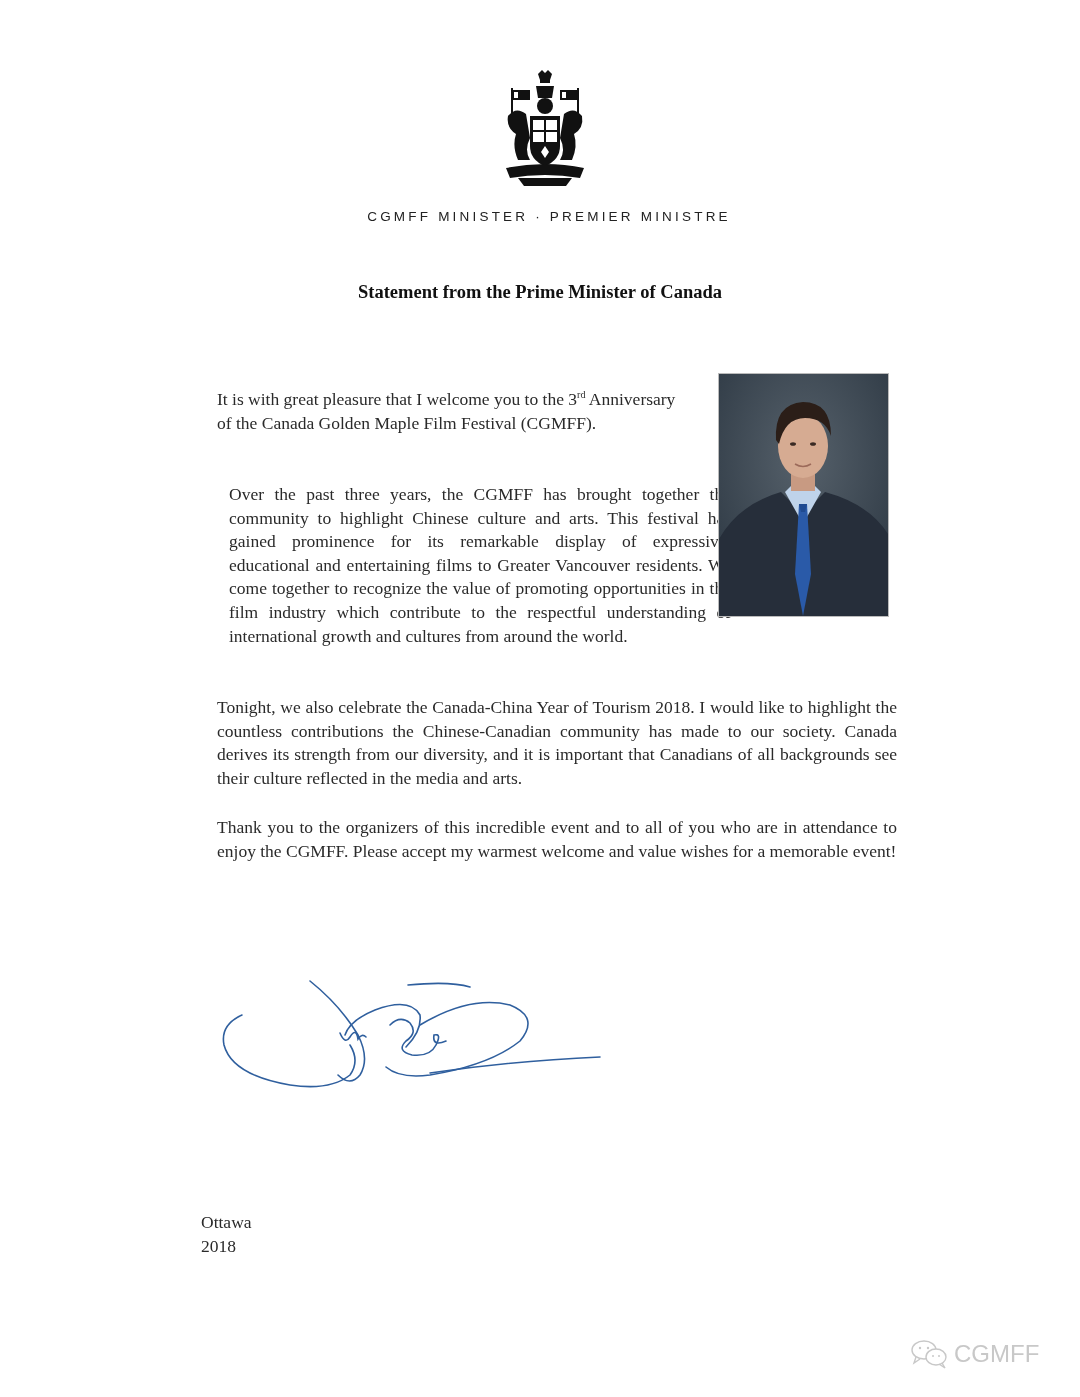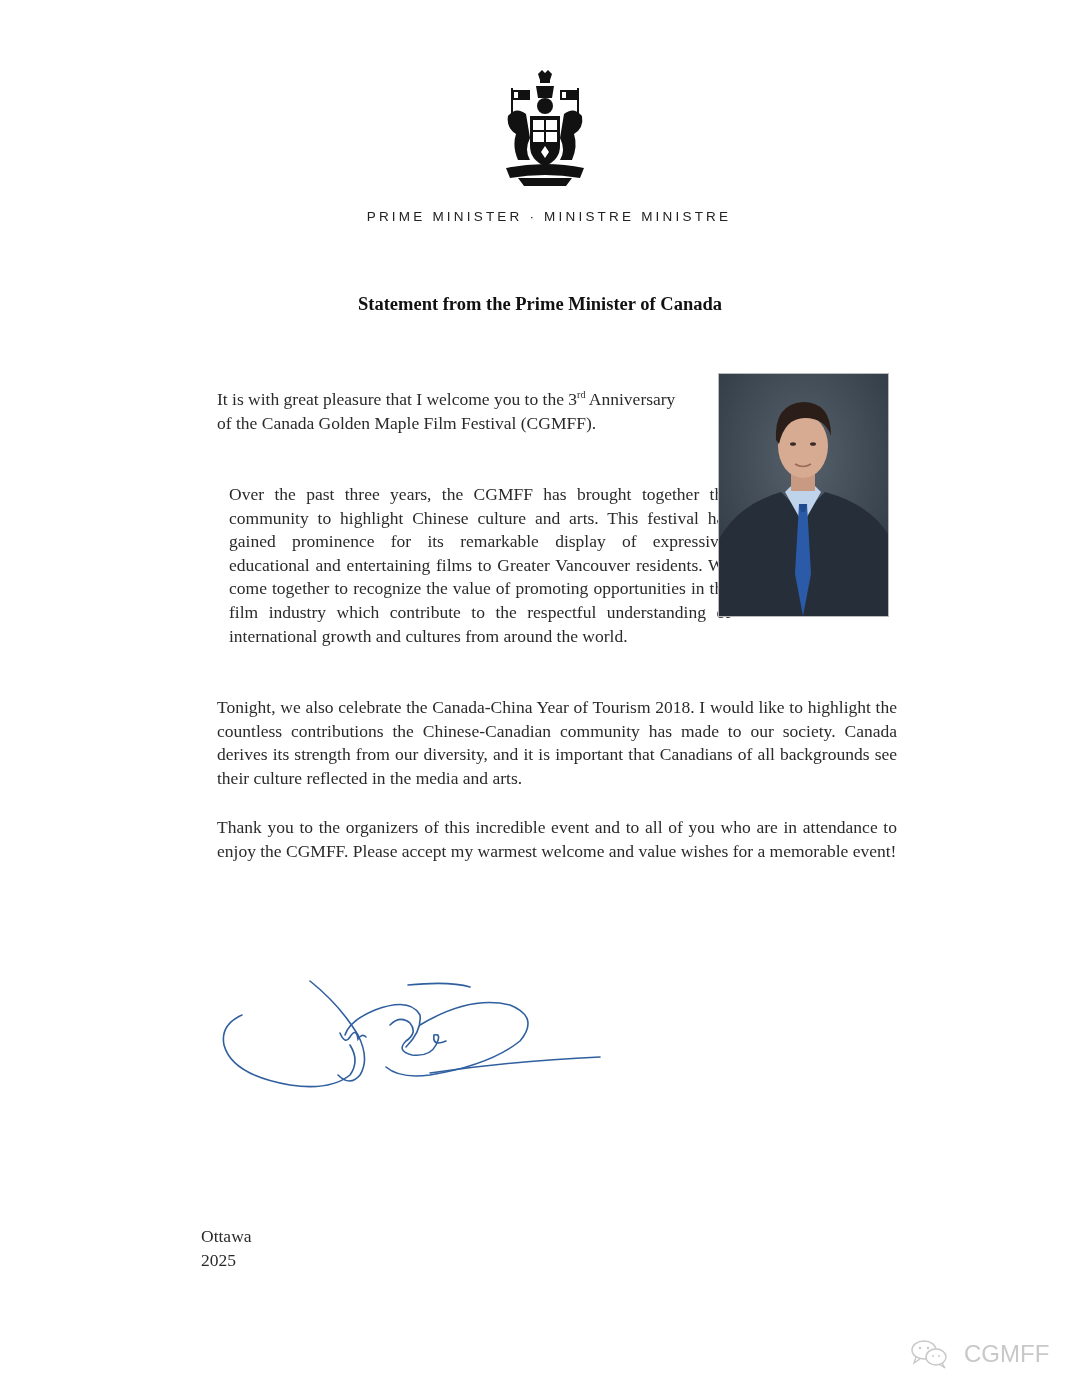--- a/index.html
+++ b/index.html
@@ -2,33 +2,33 @@
 <html><head>
 <meta charset="utf-8">
 <style>
   html, body { margin: 0; padding: 0; background: #ffffff; }
   body { width: 1080px; height: 1397px; position: relative; overflow: hidden;
          font-family: "Liberation Serif", "DejaVu Serif", serif; color: #222; }
   .crest { position: absolute; left: 500px; top: 68px; width: 90px; height: 120px; }
   .office { position: absolute; left: 0; width: 1080px; top: 209px; text-align: center;
             font-family: "Liberation Sans", "DejaVu Sans", sans-serif; font-size: 13.5px;
             letter-spacing: 3.2px; color: #222; padding-left: 18px; box-sizing: border-box; }
-  .title { position: absolute; left: 0; width: 1080px; top: 294px; text-align: center;
+  .title { position: absolute; left: 0; width: 1080px; top: 282px; text-align: center;
            font-weight: bold; font-size: 18.5px; color: #111; }
   .para { position: absolute; font-size: 17.5px; line-height: 23.6px; color: #2a2a2a; margin: 16px; }
   .p1 { left: 201px; top: 372px; width: 470px; }
   .p2 { left: 213px; top: 467px; width: 502px; text-align: justify; }
   .p3 { left: 201px; top: 680px; width: 680px; text-align: justify; }
   .p4 { left: 201px; top: 800px; width: 680px; text-align: justify; }
   .para sup { font-size: 10px; line-height: 0; }
   .photo { position: absolute; left: 718px; top: 373px; width: 169px; height: 242px;
            border: 1px solid #bbb; overflow: hidden; }
   .signature { position: absolute; left: 210px; top: 975px; width: 400px; height: 120px; }
-  .closing { position: absolute; left: 201px; top: 1210px; font-size: 17.5px; line-height: 24px; color: #2a2a2a; margin-top: 14px; }
-  .watermark { position: absolute; left: 910px; top: 1338px; display: flex; align-items: center; gap: 14px;
+  .closing { position: absolute; left: 201px; top: 1210px; font-size: 17.5px; line-height: 24px; color: #2a2a2a; }
+  .watermark { position: absolute; left: 910px; top: 1338px; display: flex; align-items: center; gap: 4px;
                color: #c8c8c8; font-family: "Liberation Sans", "DejaVu Sans", sans-serif; font-size: 24px; }
 </style>
 </head>
 <body>
 
 <svg class="crest" viewBox="0 0 90 120">
   <g fill="#111">
     <path d="M38 6 L42 2 L45 5 L48 2 L52 6 L50 12 L40 12 Z"></path>
     <rect x="40" y="12" width="10" height="3"></rect>
     <path d="M36 18 L54 18 L52 30 L38 30 Z"></path>
@@ -47,21 +47,21 @@
     <rect x="33" y="52" width="11" height="10"></rect>
     <rect x="46" y="52" width="11" height="10"></rect>
     <rect x="33" y="64" width="11" height="10"></rect>
     <rect x="46" y="64" width="11" height="10"></rect>
     <path d="M45 78 L41 84 L45 90 L49 84 Z"></path>
     <rect x="14" y="24" width="4" height="6"></rect>
     <rect x="62" y="24" width="4" height="6"></rect>
   </g>
 </svg>
 
-<div class="office">PRIME MINISTER · MINISTRE MINISTRE</div>
+<div class="office">CGMFF MINISTER · PREMIER MINISTRE</div>
 
 <div class="title">Statement from the Prime Minister of Canada</div>
 
 <p class="para p1"><span>It is with great pleasure that I welcome you to the 3</span><sup>rd</sup><span> Anniversary of the Canada Golden Maple Film Festival (CGMFF).</span></p>
 
 <p class="para p2">Over the past three years, the CGMFF has brought together the community to highlight Chinese culture and arts. This festival has gained prominence for its remarkable display of expressive, educational and entertaining films to Greater Vancouver residents. We come together to recognize the value of promoting opportunities in the film industry which contribute to the respectful understanding of international growth and cultures from around the world.</p>
 
 <div class="photo">
   <svg width="169" height="242" viewBox="0 0 169 242">
     <defs>
@@ -96,21 +96,21 @@
     <path d="M130 58 Q135 70 140 62 Q146 52 148 64 Q152 58 156 62"></path>
     <path d="M180 50 Q190 40 200 48 Q208 58 196 66 Q186 76 202 80 Q220 82 226 70 Q232 58 224 60 Q222 72 236 66"></path>
     <path d="M198 10 Q240 6 260 12"></path>
     <path d="M210 50 Q260 20 300 30 Q330 42 310 66 Q280 90 220 100 Q190 104 176 92"></path>
     <path d="M220 98 Q300 86 390 82"></path>
   </g>
 </svg>
 
 <div class="closing">
   <div>Ottawa</div>
-  <div>2025</div>
+  <div>2018</div>
 </div>
 
 <div class="watermark">
   <svg width="40" height="32" viewBox="0 0 40 32">
     <g fill="none" stroke="#c8c8c8" stroke-width="1.4">
       <ellipse cx="14" cy="12" rx="12" ry="9"></ellipse>
       <path d="M6 19 L4 25 L10 21"></path>
       <ellipse cx="26" cy="19" rx="10" ry="8" fill="#fff"></ellipse>
       <path d="M32 25 L35 30 L29 26"></path>
     </g>

